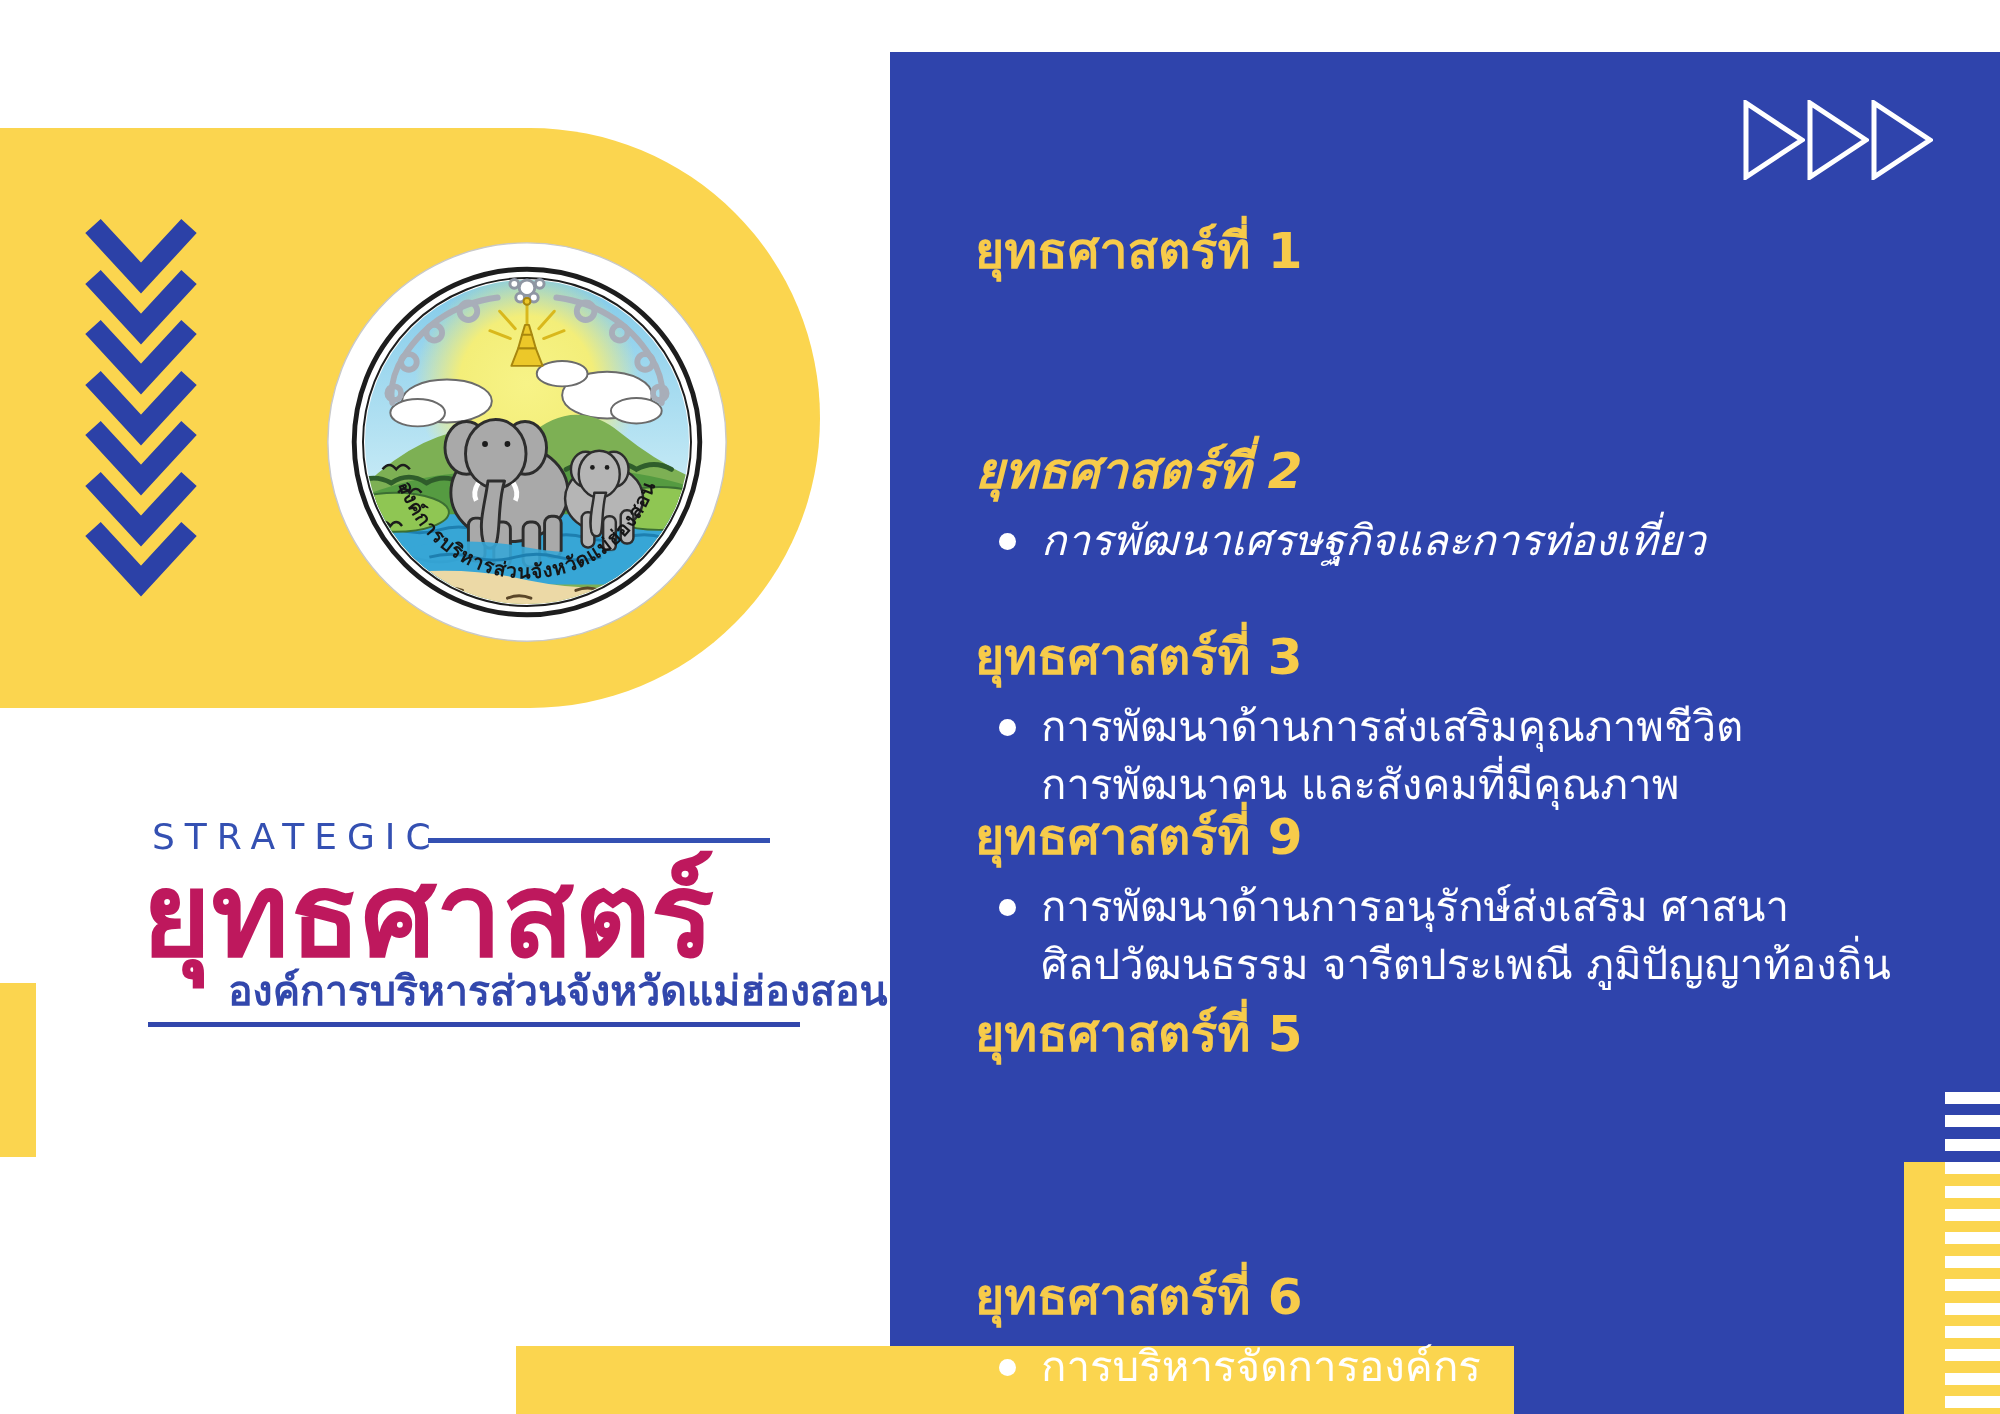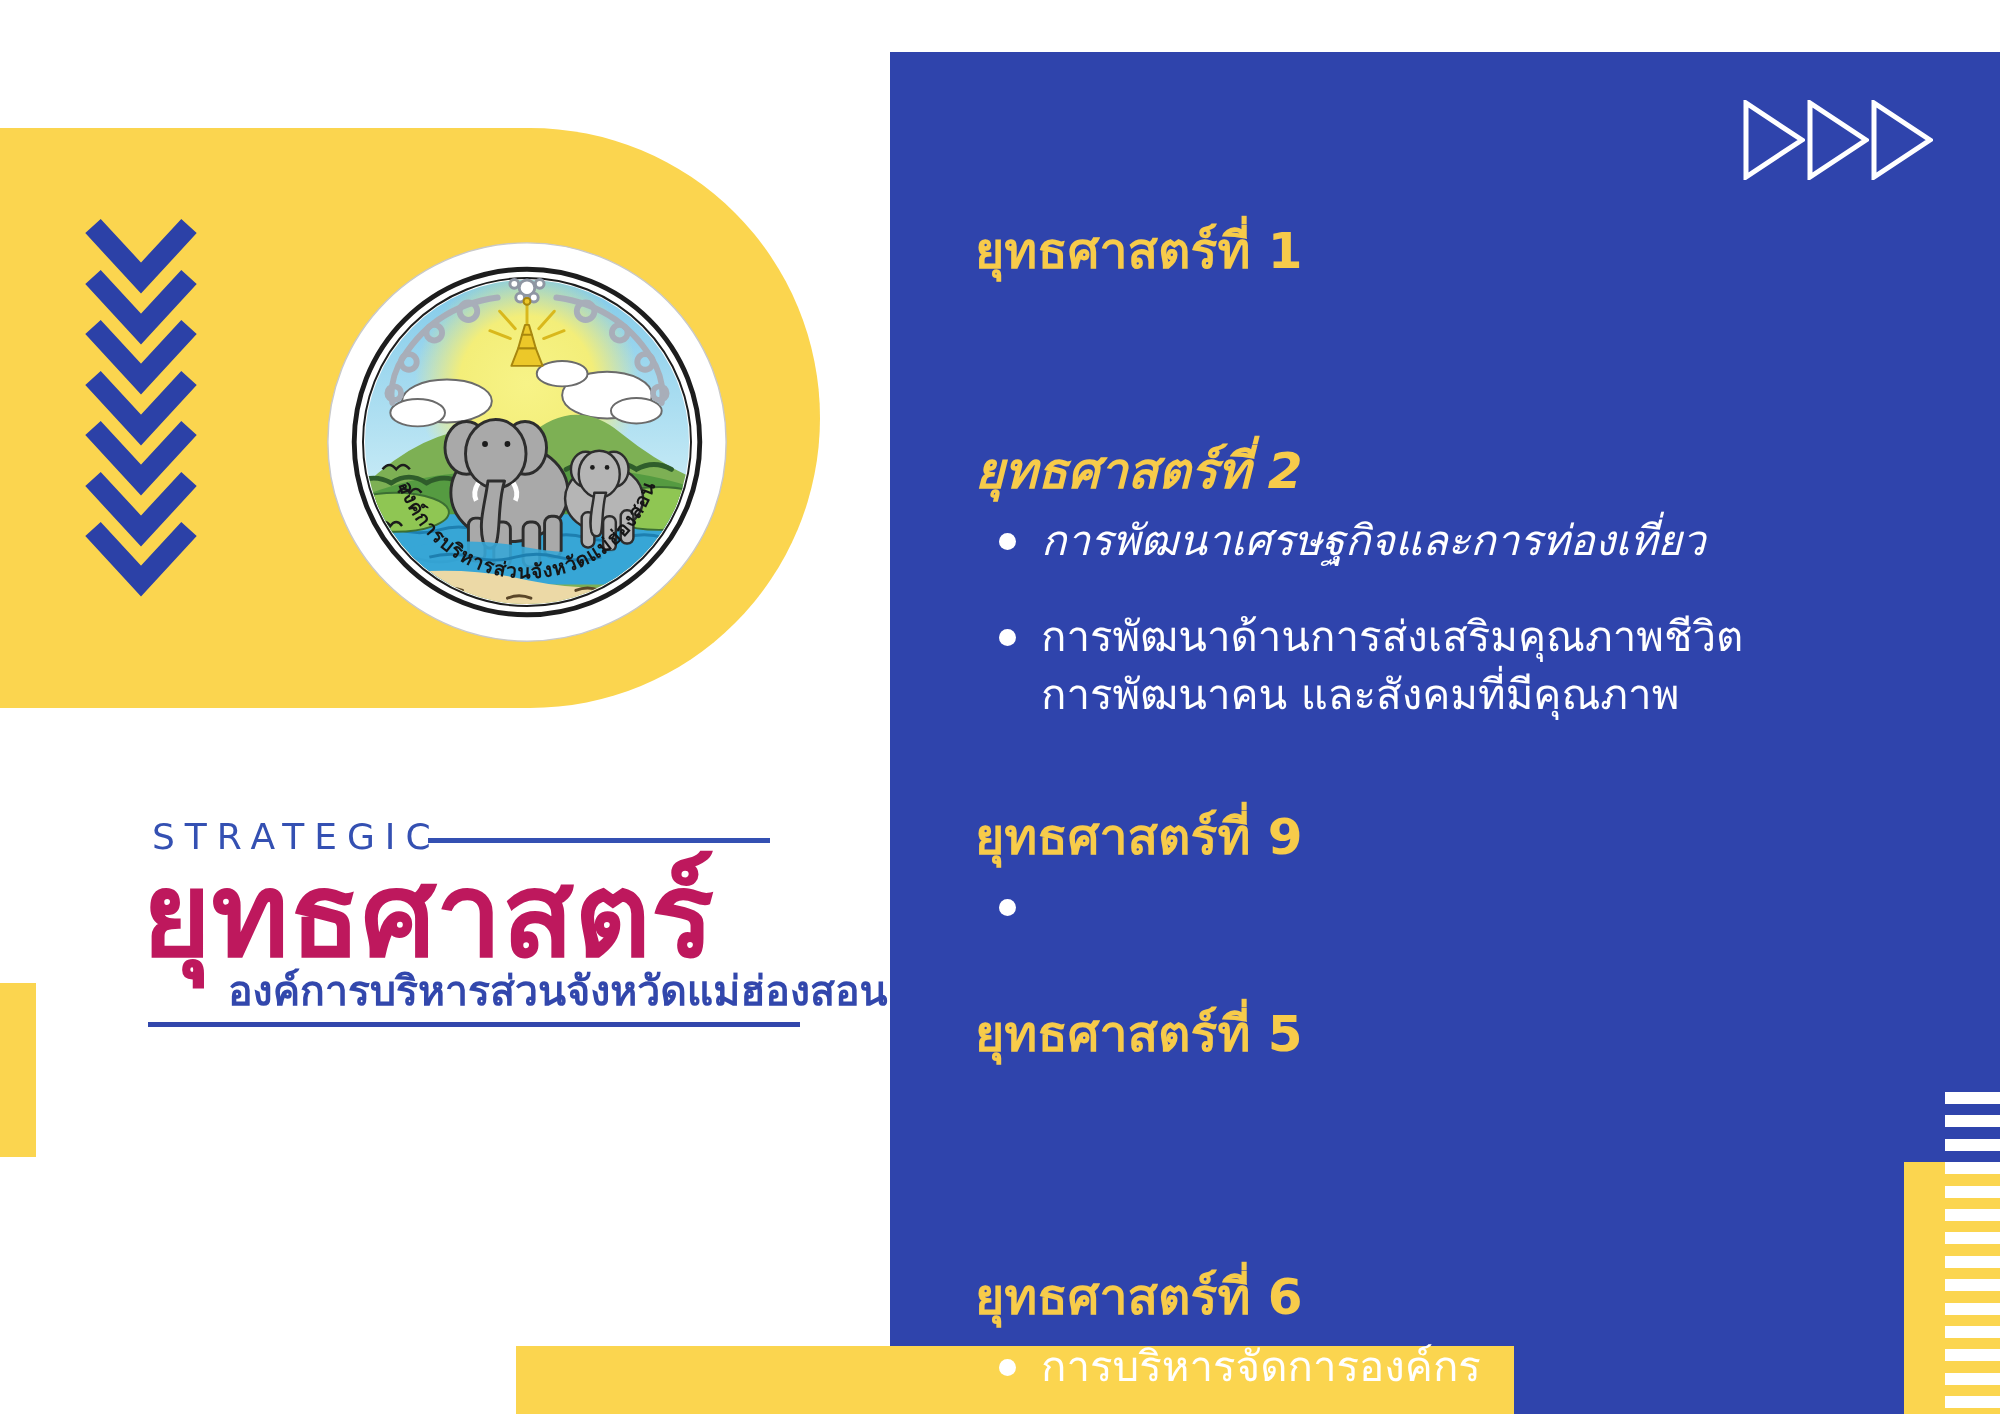--- a/index.html
+++ b/index.html
@@ -252,33 +252,35 @@
     <div class="strategy-heading">ยุทธศาสตร์ที่ 2</div>
     <ul class="strategy-list">
       <li class="strategy-item">
         <span class="dot"></span>
         <span class="bullet-text">การพัฒนาเศรษฐกิจและการท่องเที่ยว</span>
       </li>
     </ul>
   </div>
 
   <div class="strategy-block" style="top: 598px;">
+    <div class="strategy-heading">ยุทธศาสตร์ที่ 3</div>
     <ul class="strategy-list">
       <li class="strategy-item">
         <span class="dot"></span>
         <span class="bullet-text">การพัฒนาด้านการส่งเสริมคุณภาพชีวิต<br>การพัฒนาคน และสังคมที่มีคุณภาพ</span>
       </li>
     </ul>
   </div>
 
   <div class="strategy-block" style="top: 778px;">
     <div class="strategy-heading">ยุทธศาสตร์ที่ 9</div>
     <ul class="strategy-list">
       <li class="strategy-item">
         <span class="dot"></span>
+        <span class="bullet-text">การพัฒนาด้านการอนุรักษ์ส่งเสริม ศาสนา<br>ศิลปวัฒนธรรม จารีตประเพณี ภูมิปัญญาท้องถิ่น</span>
       </li>
     </ul>
   </div>
 
   <div class="strategy-block" style="top: 975px;">
     <div class="strategy-heading">ยุทธศาสตร์ที่ 5</div>
   </div>
 
   <div class="strategy-block" style="top: 1238px;">
     <div class="strategy-heading">ยุทธศาสตร์ที่ 6</div>

